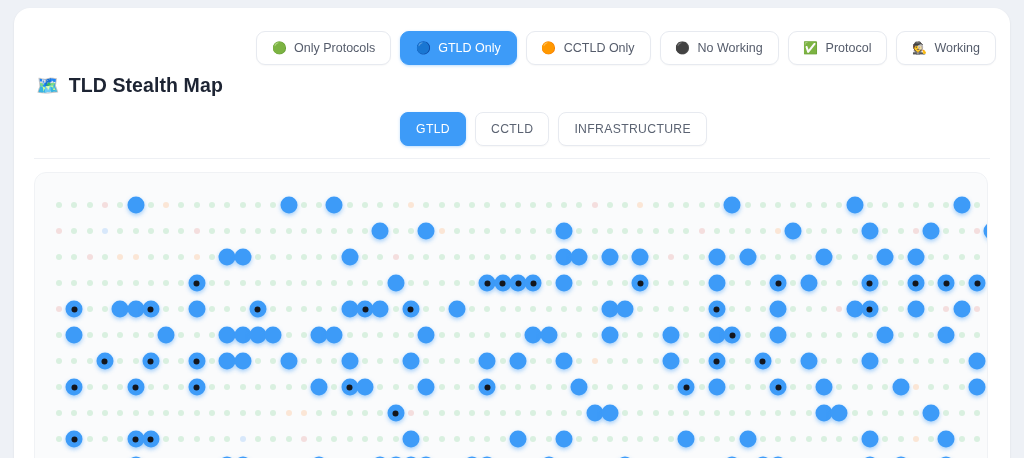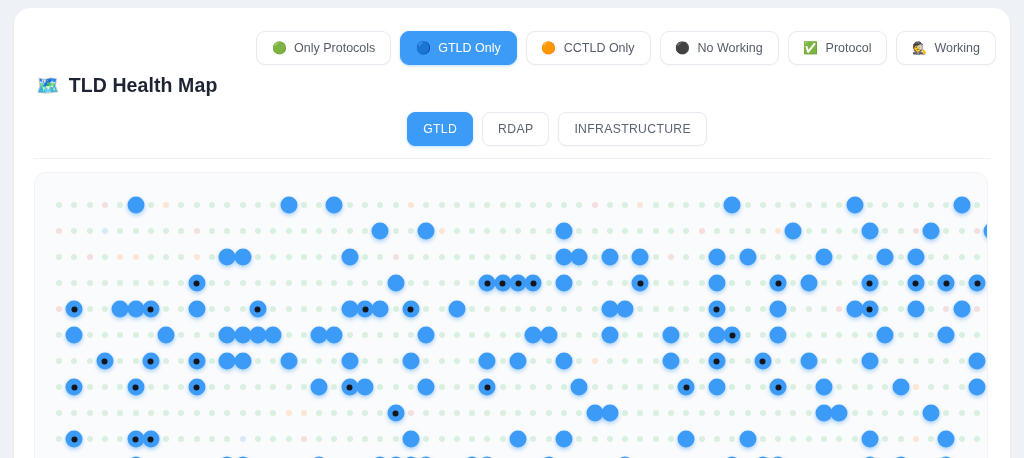--- a/index.html
+++ b/index.html
@@ -198,29 +198,29 @@
             <span>Protocol</span>
           </div>
           <div class="pill">
             <span class="dot-emoji">🕵️</span>
             <span>Working</span>
           </div>
         </div>
 
       <div class="title-row">
         <span class="title-emoji">🗺️</span>
-        <span class="title-text">TLD Health Map</span>
+        <span class="title-text">TLD Stealth Map</span>
       </div>
 
       <div class="tabs">
           <div class="tab active">
             <span>GTLD</span>
           </div>
           <div class="tab">
-            <span>RDAP</span>
+            <span>CCTLD</span>
           </div>
           <div class="tab">
             <span>INFRASTRUCTURE</span>
           </div>
         </div>
     </div>
 
     <div class="divider"></div>
 
     <div class="grid-panel">

